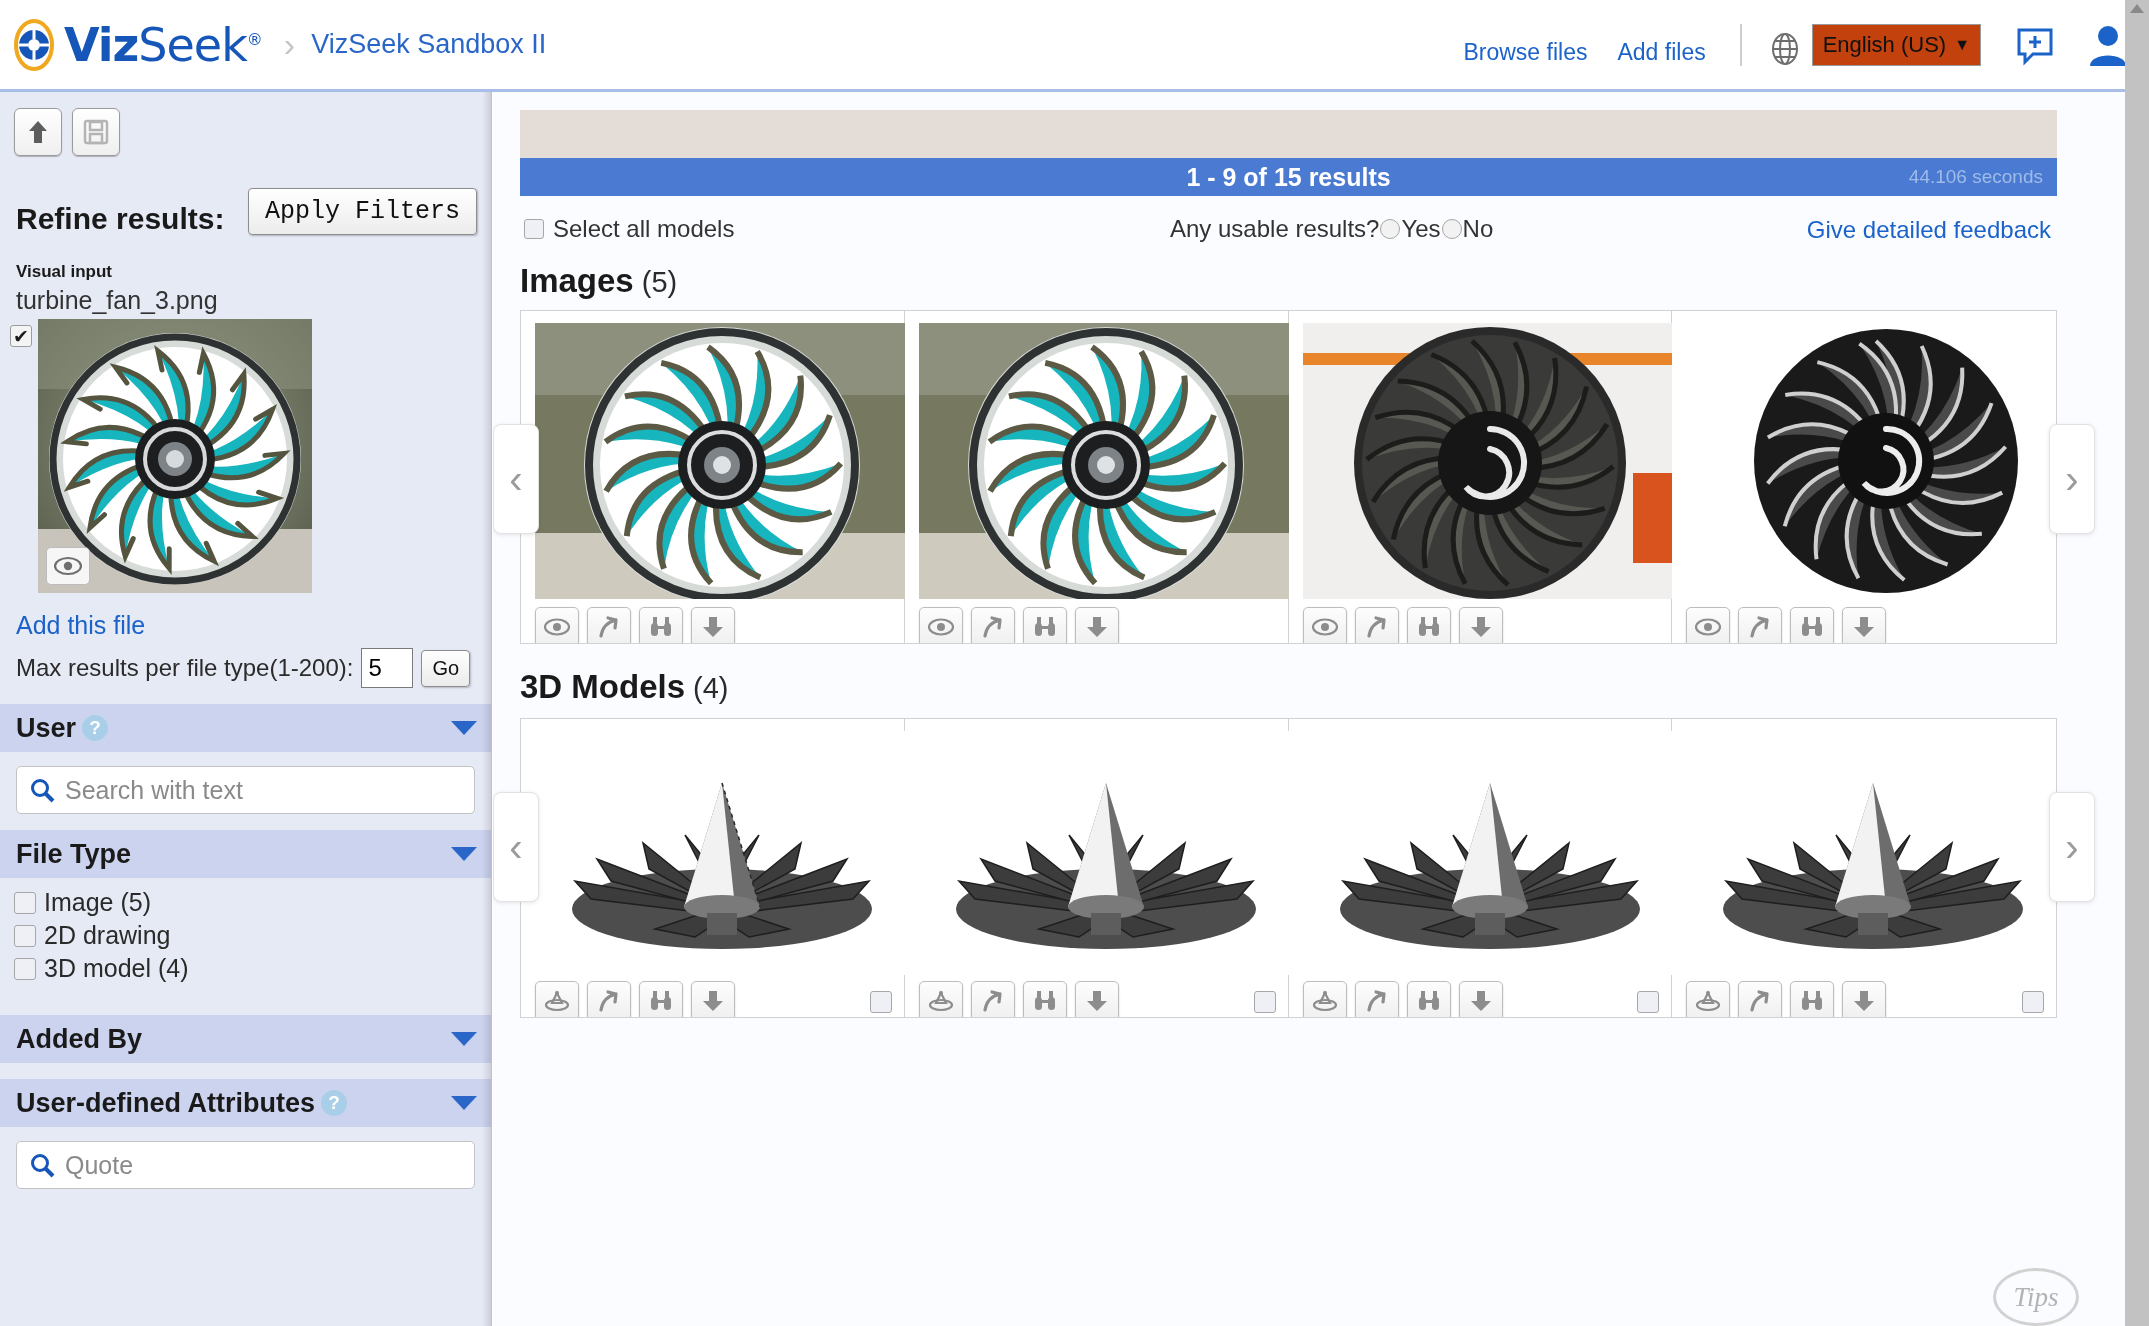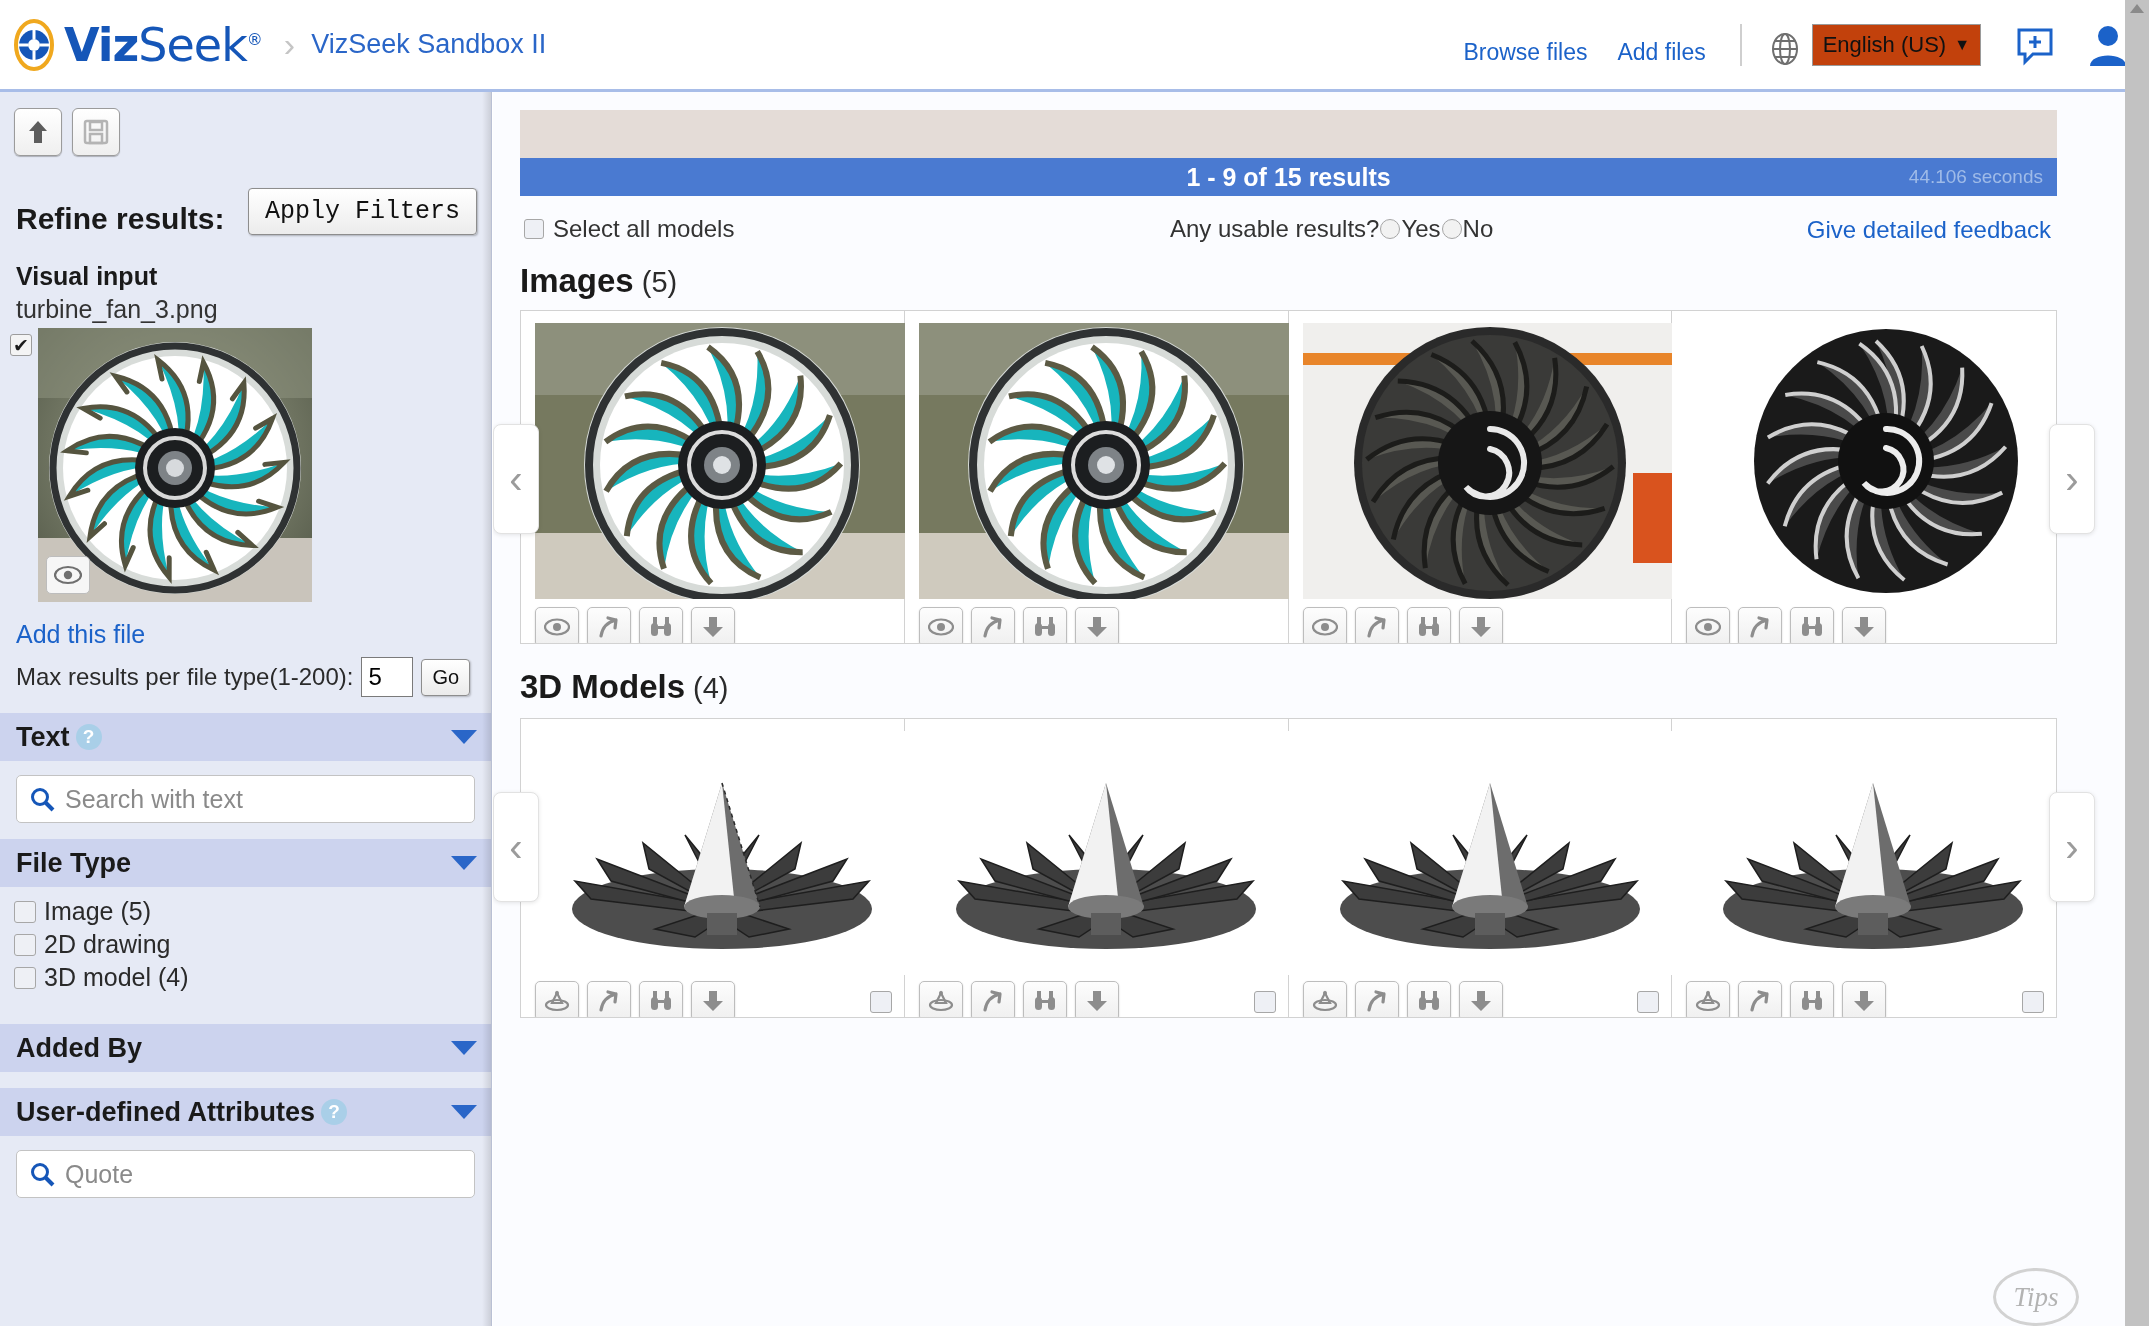--- a/index.html
+++ b/index.html
@@ -74,21 +74,21 @@
   .refine-row { display:flex; align-items:center; padding: 30px 14px 0 16px; }
   .refine-title { font-size: 30px; font-weight:700; color:#1a1a1a;margin-top:16px; }
   .apply-btn {
     margin-left:auto; border:1px solid #8d8d8d; border-radius:4px;
     background: linear-gradient(#ffffff,#ececec);
     padding: 8px 16px; font-size:25px; color:#111;
     box-shadow: 1px 1px 2px rgba(0,0,0,0.25);
     font-family:Liberation Mono, monospace;
   }
 
-  .vis-label { font-size:25px; font-weight:700; color:#1a1a1a; padding: 26px 0 0 16px; }
+  .vis-label { font-size:17px; font-weight:700; color:#1a1a1a; padding: 26px 0 0 16px; }
   .vis-file  { font-size:25px; color:#333; padding: 4px 0 0 16px; }
 
   .thumb-row { display:flex; align-items:flex-start; padding: 4px 0 0 10px; }
   .cbx {
     width:22px; height:22px; border:1px solid #9c9c9c; background:#f4f4f4;
     border-radius:3px; margin: 6px 6px 0 0; flex:0 0 auto;
     display:flex; align-items:center; justify-content:center;
     font-size:19px; color:#1c1c1c; line-height:1;
   }
   .input-thumb {
@@ -354,21 +354,21 @@
 
       <a class="add-link" href="#">Add this file</a>
 
       <div class="maxrow">
         <span class="maxrow-label">Max results per file type(1-200):</span>
         <input class="max-input" value="5" style="">
         <button class="go-btn">Go</button>
       </div>
 
       <div class="sec-head">
-        <span class="sec-head-title">Text</span>
+        <span class="sec-head-title">User</span>
         <span class="qmark">?</span>
         <span class="caret"></span>
       </div>
       <div class="searchbox">
         <svg width="26" height="26" viewBox="0 0 26 26">
           <circle cx="11" cy="11" r="7.5" fill="none" stroke="#1556b8" stroke-width="3"></circle>
           <line x1="16" y1="16" x2="24" y2="24" stroke="#1556b8" stroke-width="4"></line>
         </svg>
         <span class="ph">Search with text</span>
       </div>

